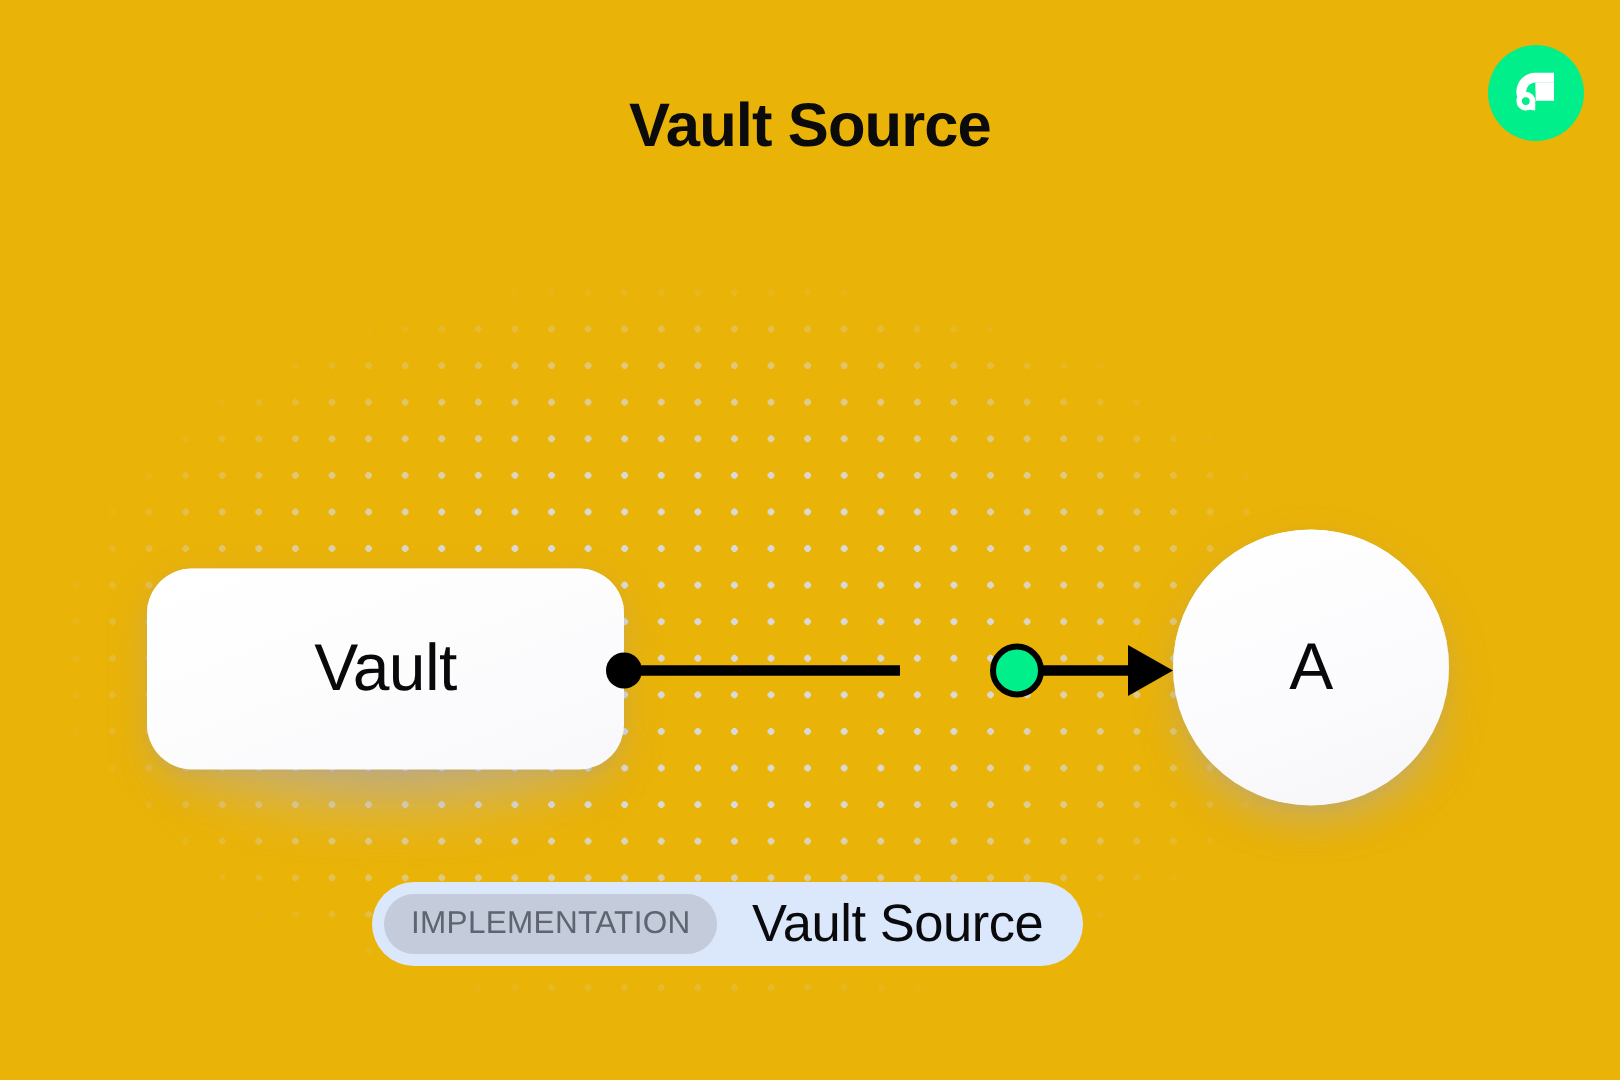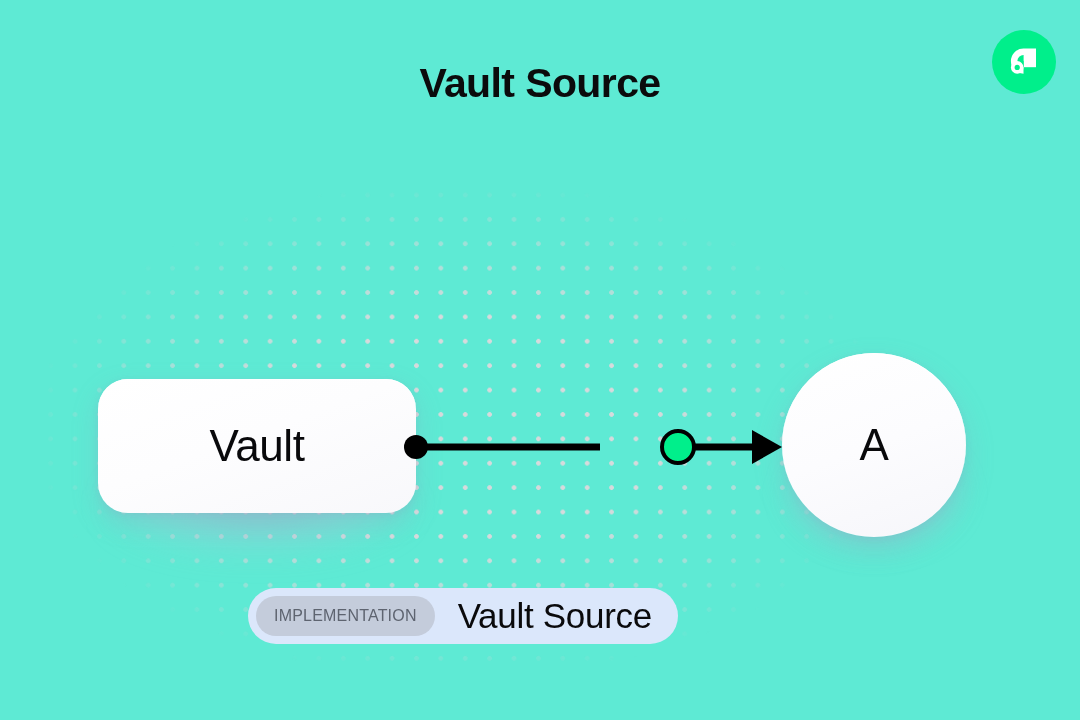--- a/index.html
+++ b/index.html
@@ -11,21 +11,21 @@
     height: 720px;
     background: #efeeef;
     font-family: "Liberation Sans", sans-serif;
     overflow: hidden;
   }
 
   #stage {
     position: relative;
     width: 1080px;
     height: 720px;
-    background: #5eead4;
+    background: #eab308;
   }
 
   
   #dot-grid {
     position: absolute;
     left: 0;
     top: 0;
     width: 1080px;
     height: 720px;
     background-image: radial-gradient(circle, #d9d9db 2.1px, rgba(0,0,0,0) 2.4px);
@@ -160,21 +160,21 @@
     align-items: center;
     padding: 0 26px 0 8px;
   }
   #implementation-tag {
     height: 40px;
     border-radius: 20px;
     background: #c4ccdb;
     display: flex;
     align-items: center;
     padding: 0 18px;
-    font-size: 16px;
+    font-size: 21px;
     font-weight: 400;
     letter-spacing: 0.2px;
     color: #5e6470;
   }
   #implementation-name {
     margin-left: 23px;
     font-size: 35px;
     font-weight: 400;
     letter-spacing: -0.3px;
     color: #0a0a0c;

